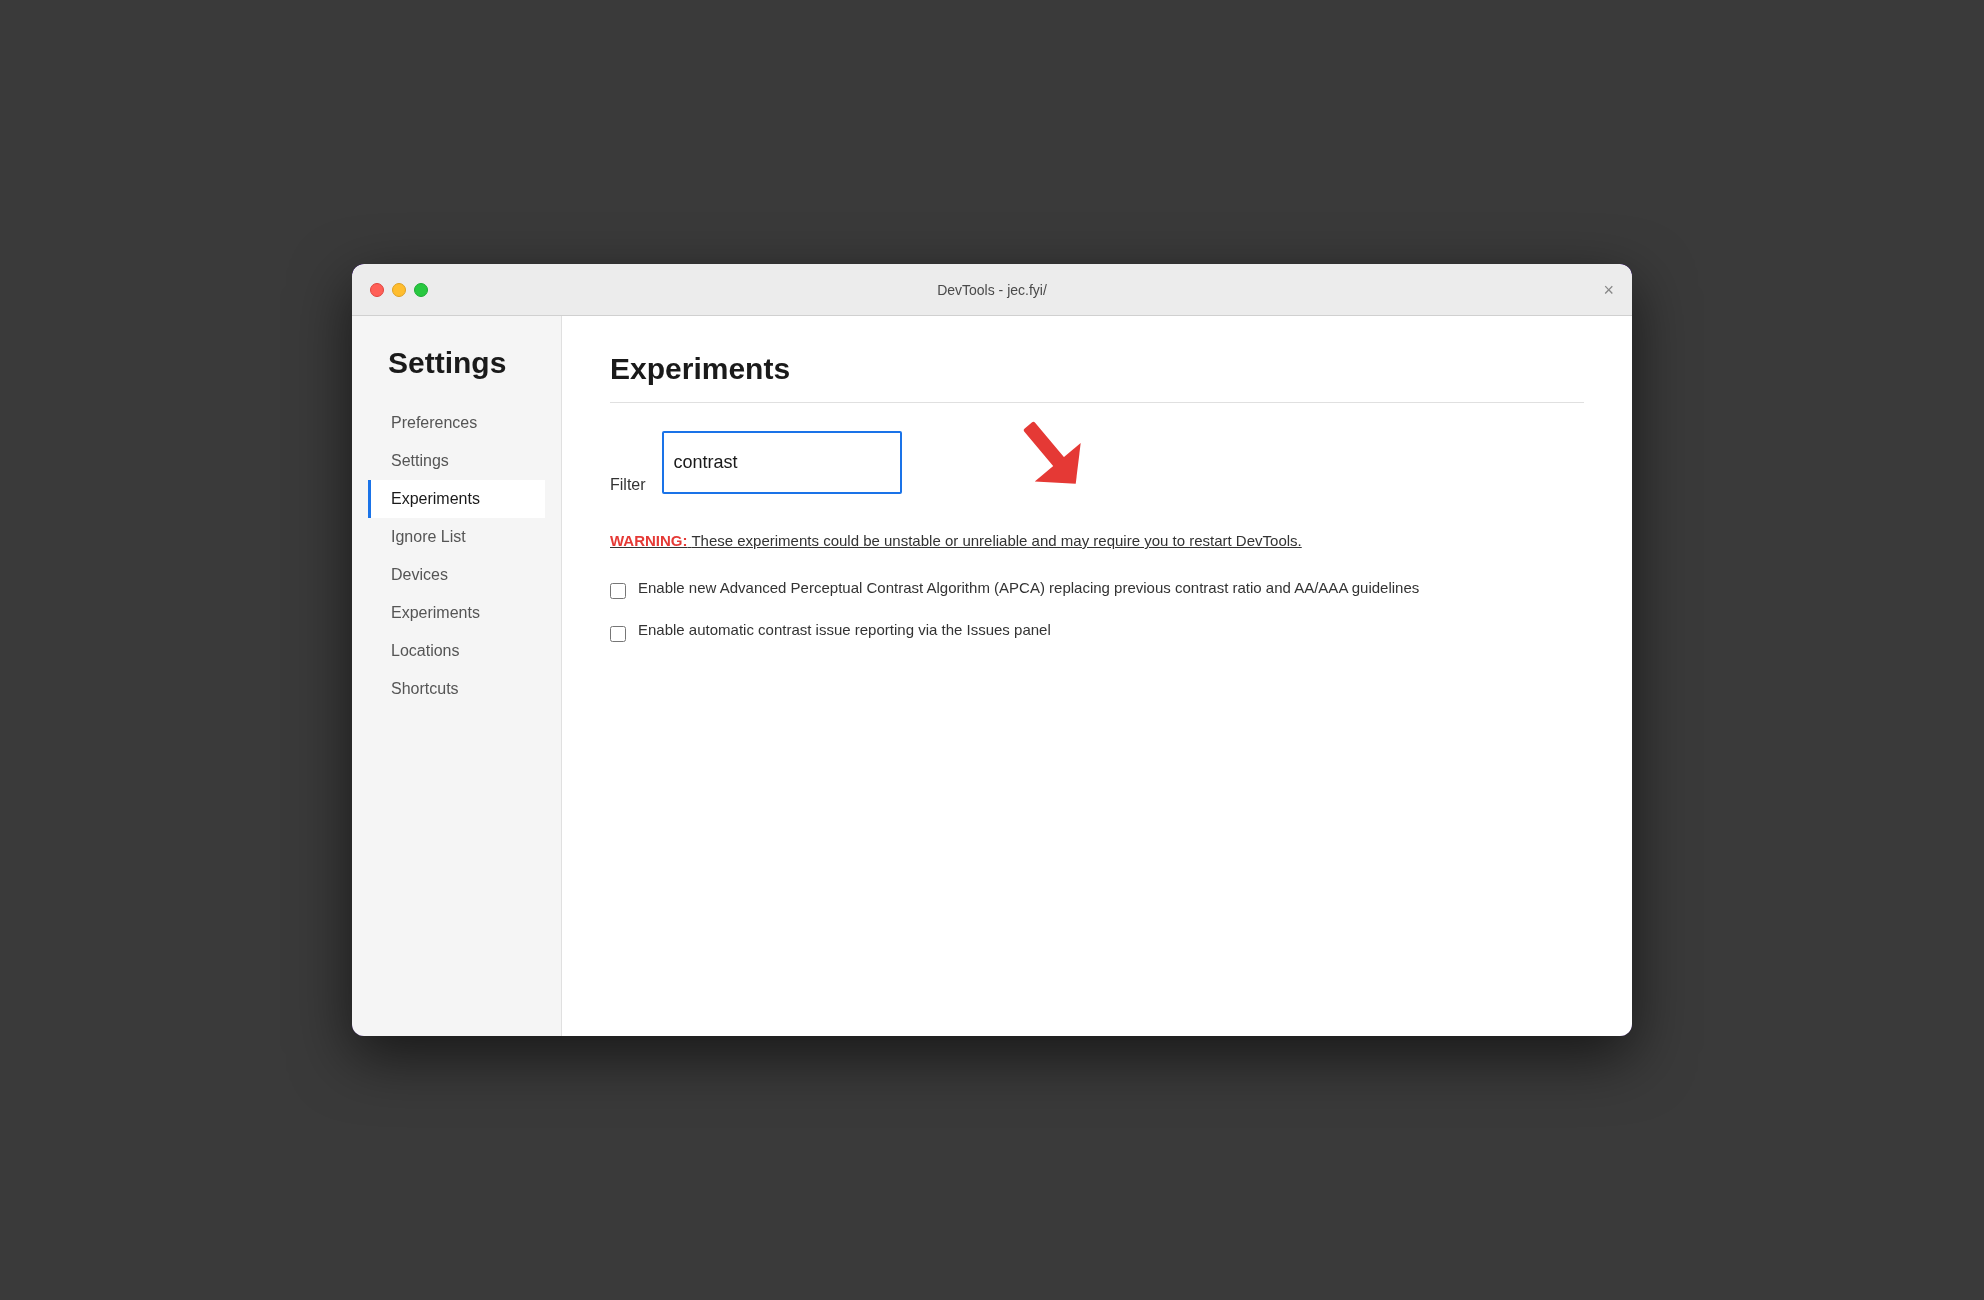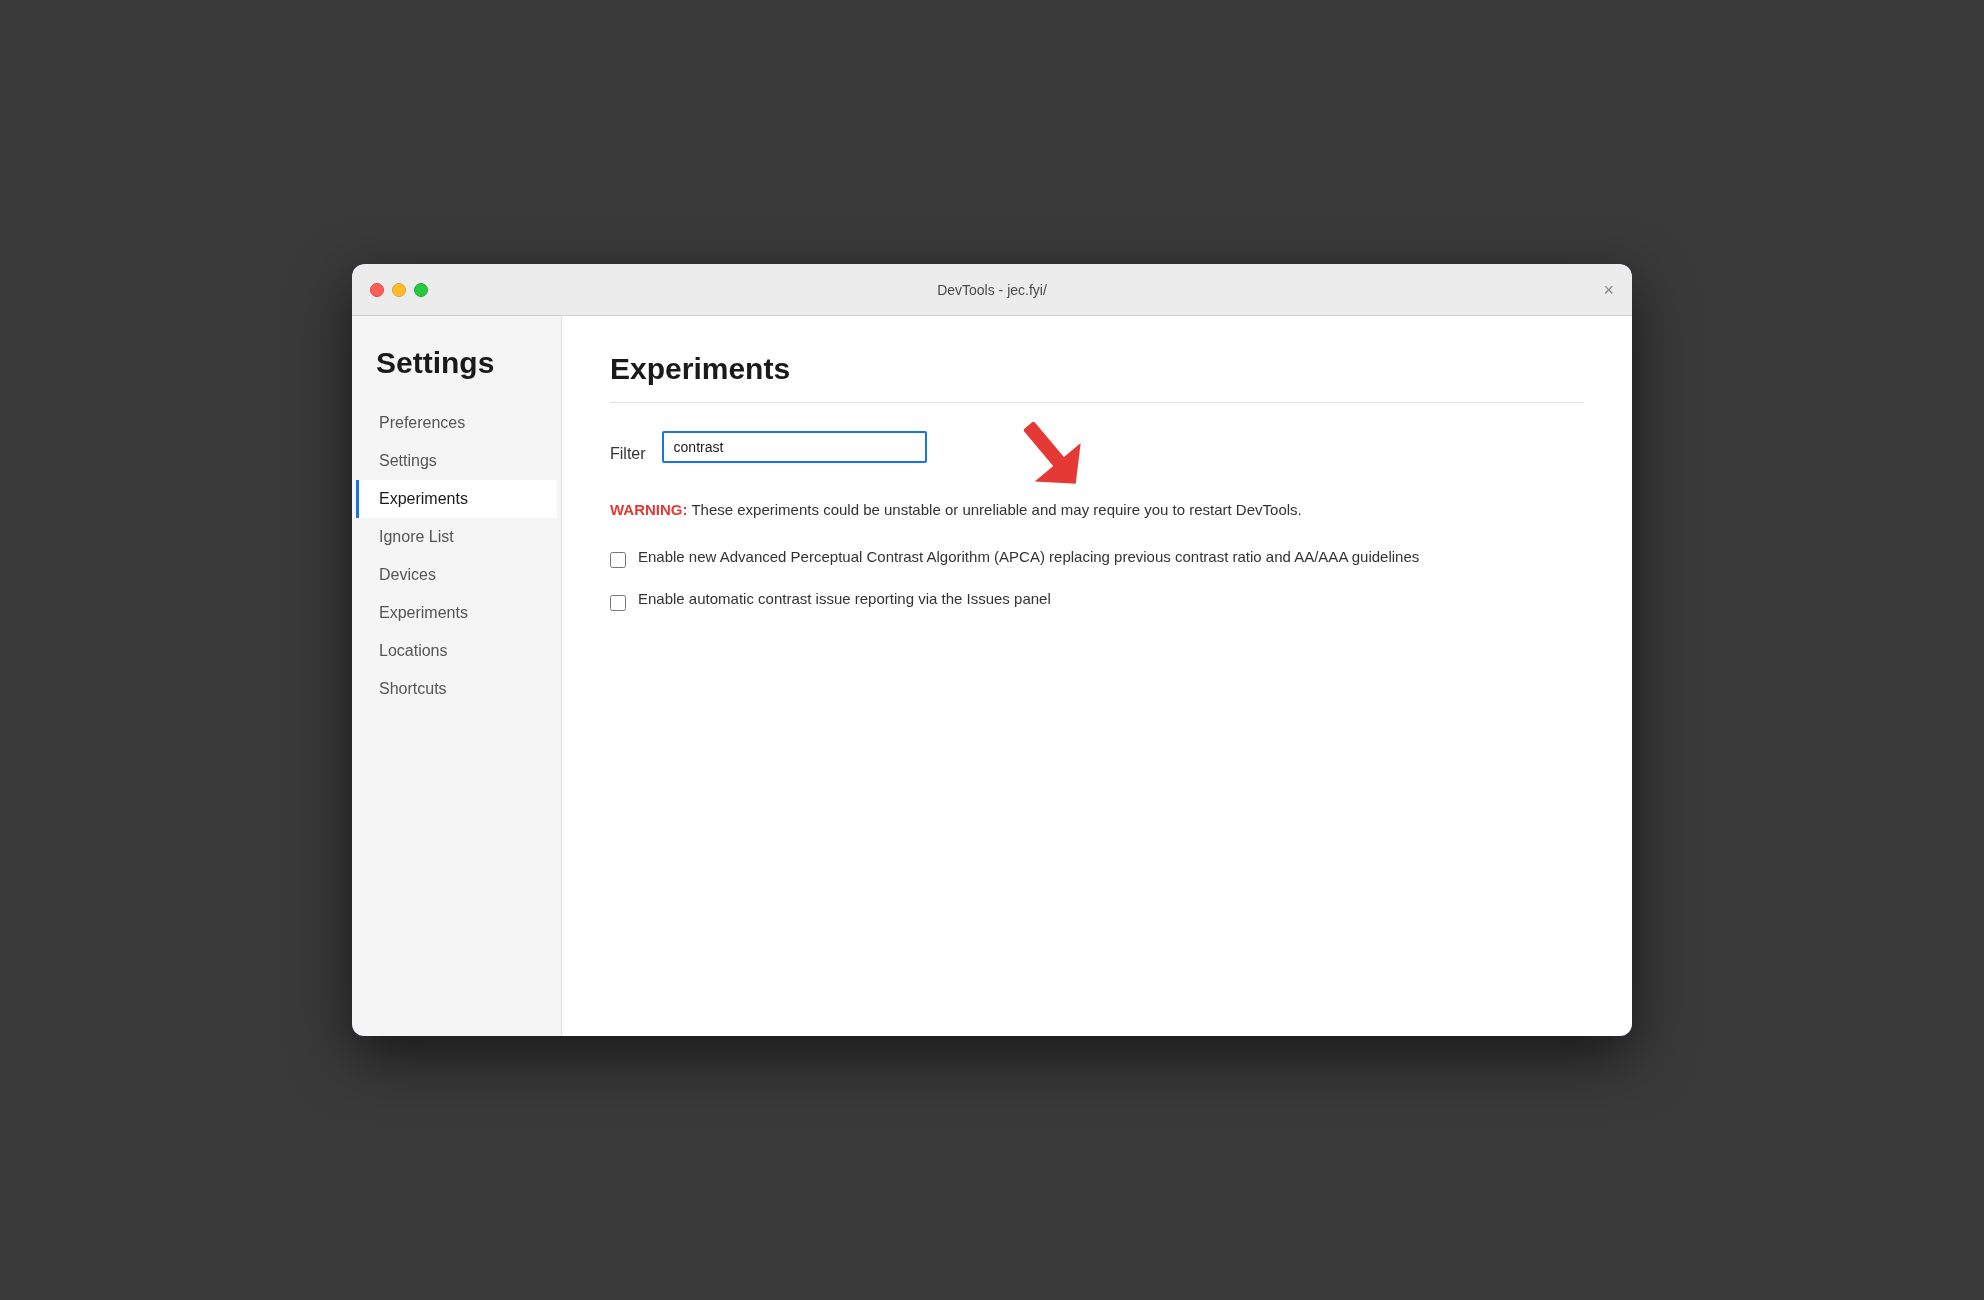--- a/index.html
+++ b/index.html
@@ -74,21 +74,21 @@
     .main-layout {
       display: flex;
       height: calc(100% - 52px);
       min-height: 720px;
     }
 
     
     .sidebar {
       width: 210px;
       background: #f5f5f5;
-      padding: 30px 4px;
+      padding: 30px 16px;
       border-right: 1px solid #e0e0e0;
       flex-shrink: 0;
     }
 
     .sidebar-heading {
       font-size: 30px;
       font-weight: 600;
       color: #1a1a1a;
       padding: 0 20px 24px 20px;
     }
@@ -141,40 +141,41 @@
     }
 
     .filter-label {
       font-size: 16px;
       color: #333;
     }
 
     .filter-input {
       border: 2px solid #1a73e8;
       border-radius: 2px;
-      padding: 6px 10px;
-      font-size: 14px;
-      width: 265px;
+      padding: 19px 10px;
+      font-size: 18px;
+      width: 240px;
       outline: none;
       color: #1a1a1a;
     }
 
     
     .red-arrow {
       position: absolute;
       left: 390px;
       top: -18px;
     }
 
     
     .warning-box {
       margin-bottom: 24px;
       font-size: 15px;
       line-height: 1.5;
       color: #333;
+      text-decoration: underline;
     }
 
     .warning-label {
       color: #e53935;
       font-weight: 600;
     }
 
     
     .experiment-item {
       display: flex;

